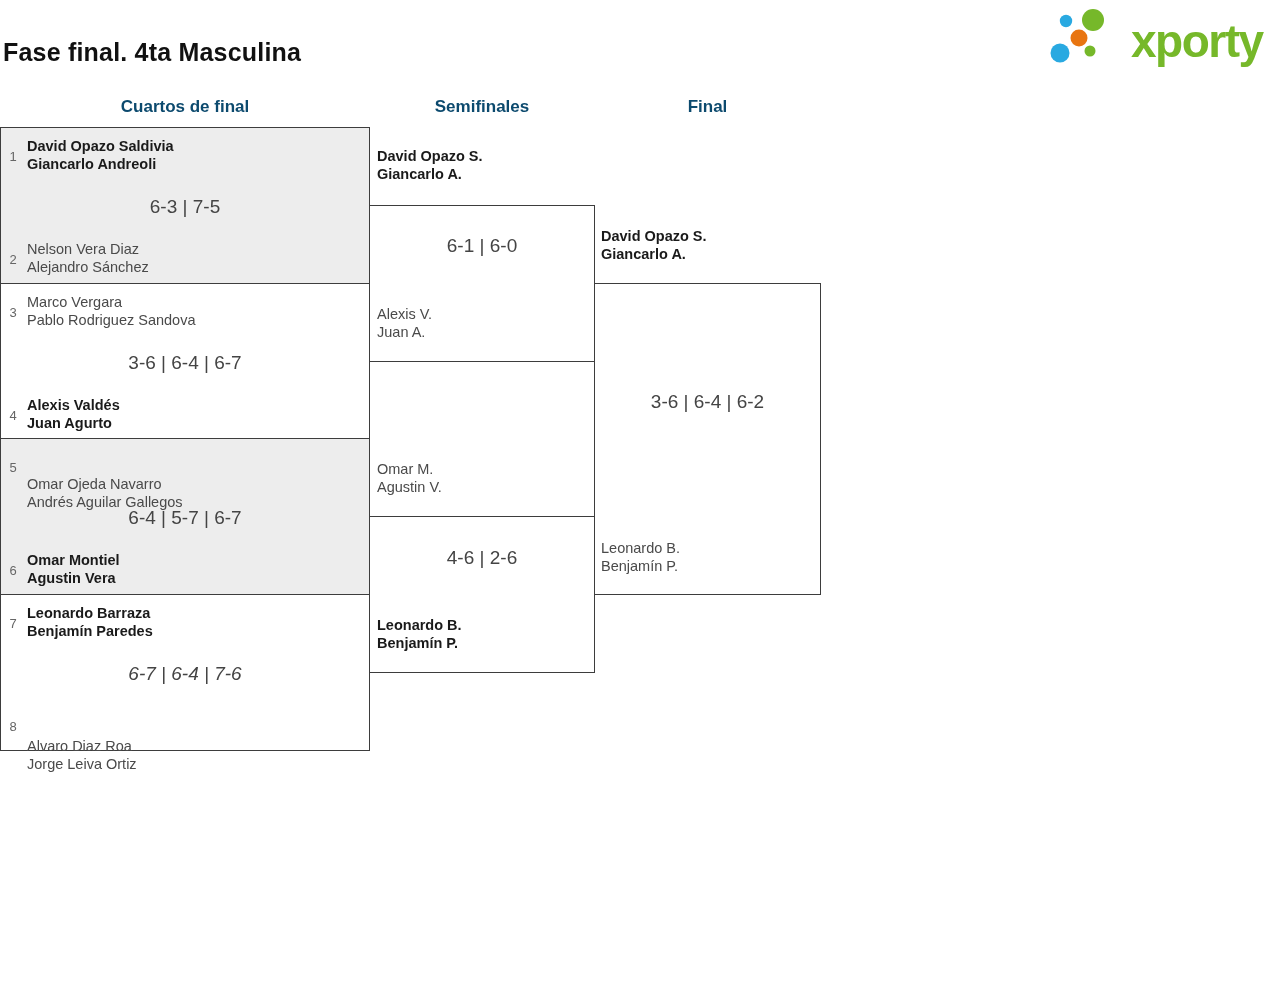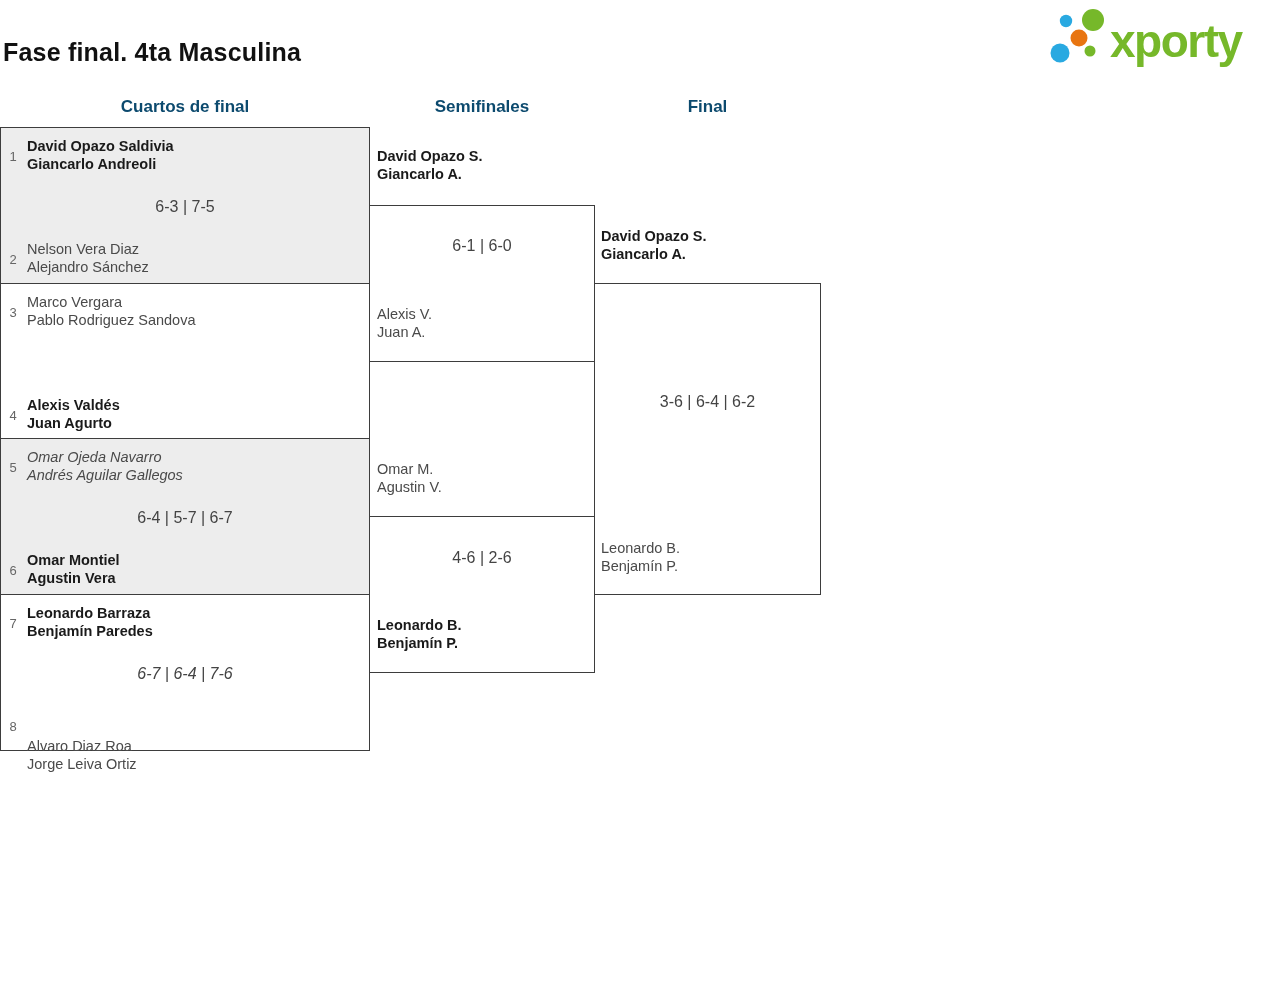--- a/index.html
+++ b/index.html
@@ -22,20 +22,21 @@
     color: #111111;
     letter-spacing: 0.2px;
     white-space: nowrap;
   }
   .logo {
     position: absolute;
     top: 6px;
     left: 1048px;
     display: flex;
     align-items: flex-start;
+    gap: 21px;
   }
   .logo-word {
     font-size: 46px;
     font-weight: 800;
     color: #76b82a;
     letter-spacing: -1.5px;
     line-height: 1;
     margin-left: 4px;
     margin-top: 12px;
   }
@@ -75,21 +76,21 @@
     position: absolute;
     width: 16px;
     text-align: center;
     font-size: 13px;
     line-height: 16px;
     color: #666666;
   }
   .score {
     position: absolute;
     text-align: center;
-    font-size: 16px;
+    font-size: 19px;
     line-height: 17px;
     color: #444444;
   }
 </style>
 </head>
 <body>
 
 <div class="canvas">
 
   <div class="title-line" style="top:38px;">Fase final. 4ta Masculina</div>
@@ -131,28 +132,29 @@
   <div class="team" style="left:27px; top:240px;">
     <div>Nelson Vera Diaz</div>
       <div>Alejandro Sánchez</div>
   </div>
 
   <div class="seed" style="left:5px; top:305px;">3</div>
   <div class="team" style="left:27px; top:293px;">
     <div>Marco Vergara</div>
       <div>Pablo Rodriguez Sandova</div>
   </div>
+  <div class="score" style="left:0; top:354px; width:370px;">3-6 | 6-4 | 6-7</div>
   <div class="seed" style="left:5px; top:408px;">4</div>
   <div class="team winner" style="left:27px; top:396px;">
     <div>Alexis Valdés</div>
       <div>Juan Agurto</div>
   </div>
 
   <div class="seed" style="left:5px; top:460px;">5</div>
-  <div class="team" style="left:27px; top:448px;font-style:italic;">
+  <div class="team" style="left:27px; top:475px;">
     <div>Omar Ojeda Navarro</div>
       <div>Andrés Aguilar Gallegos</div>
   </div>
   <div class="score" style="left:0; top:509px; width:370px;">6-4 | 5-7 | 6-7</div>
   <div class="seed" style="left:5px; top:563px;">6</div>
   <div class="team winner" style="left:27px; top:551px;">
     <div>Omar Montiel</div>
       <div>Agustin Vera</div>
   </div>
 

